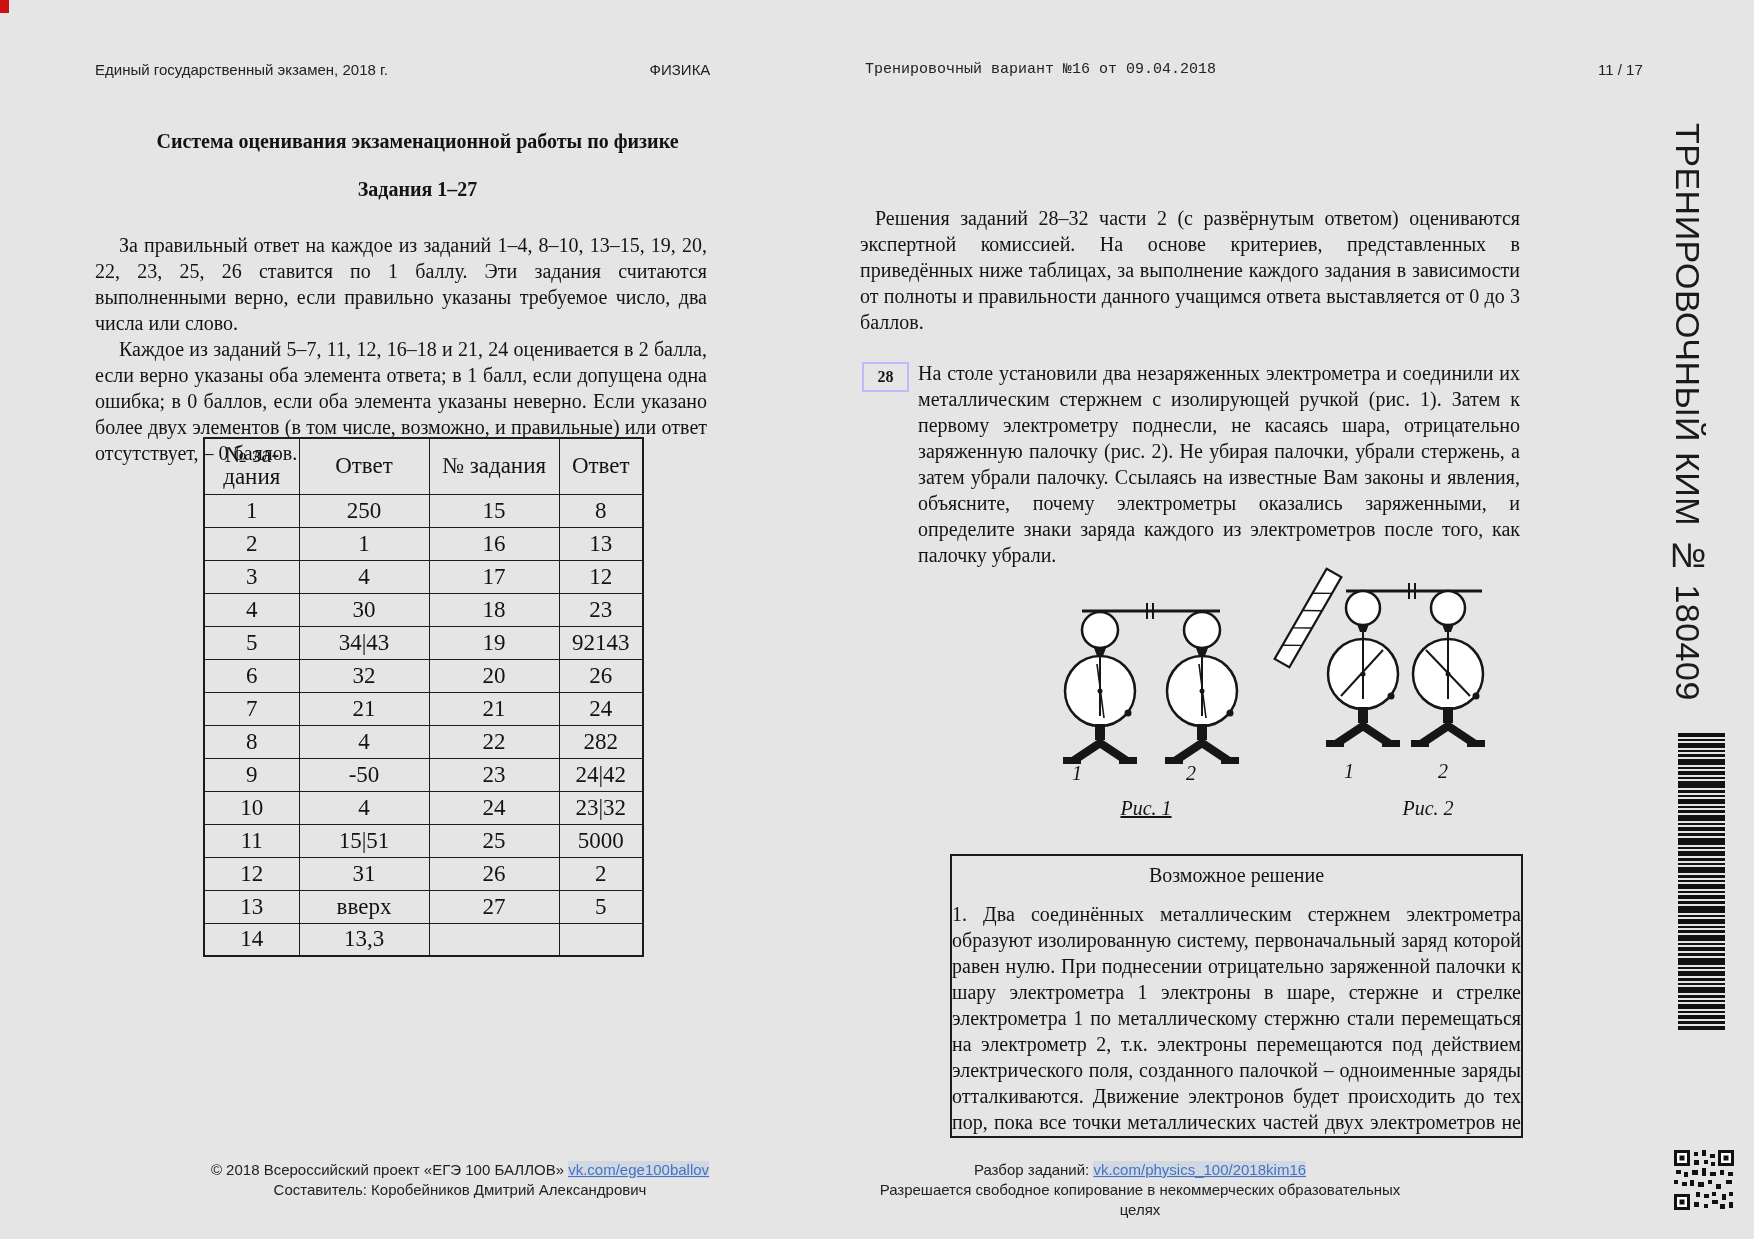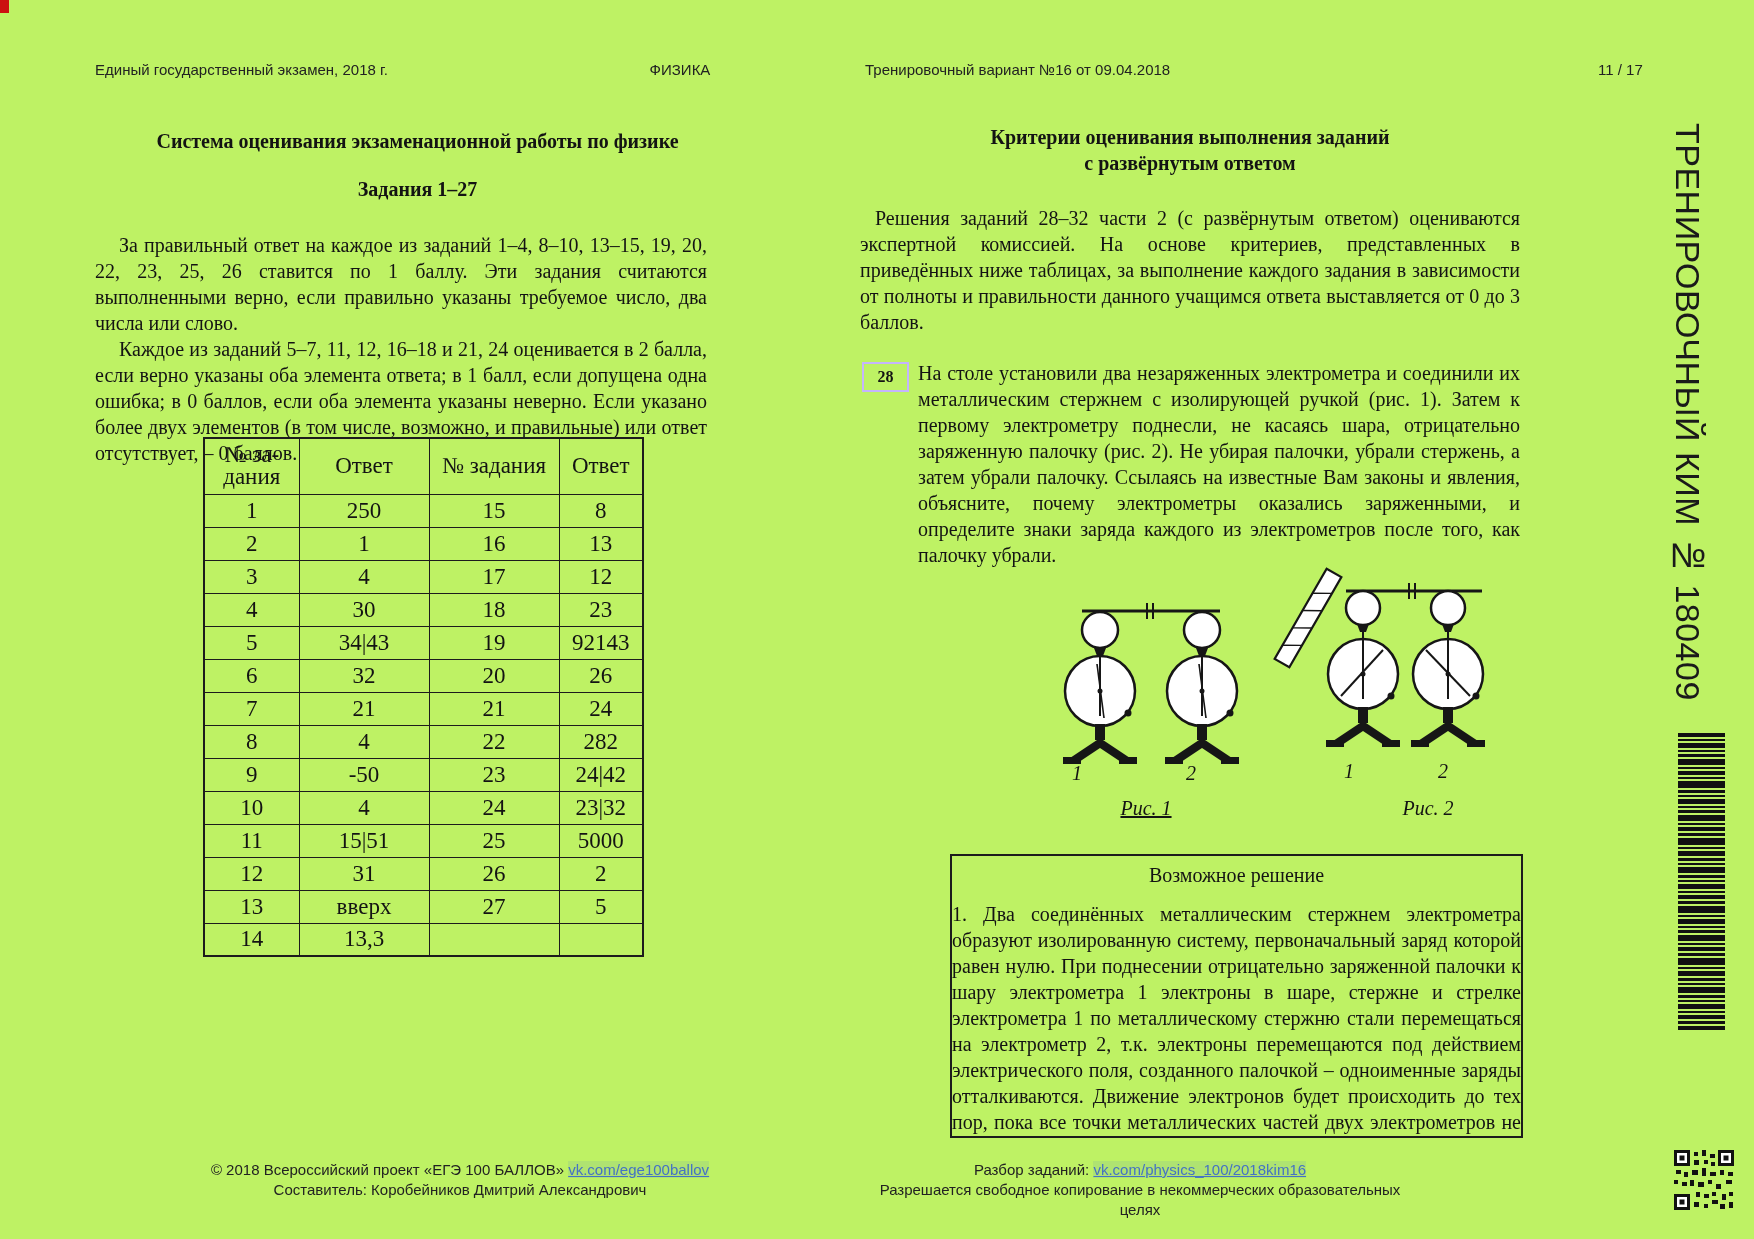--- a/index.html
+++ b/index.html
@@ -1,19 +1,19 @@
 <!DOCTYPE html>
 <html><head>
 <meta charset="utf-8">
 <style>
   * { margin:0; padding:0; box-sizing:border-box; }
   html,body { background:#9a9a9a; }
   .page {
     position:relative; width:1754px; height:1239px; margin:0 auto;
-    background:#bef264; color:#131313; overflow:hidden;
+    background:#e5e5e5; color:#131313; overflow:hidden;
     font-family:"Liberation Serif", serif;
   }
   .abs { position:absolute; }
   .sans { font-family:"Liberation Sans", sans-serif; }
   .hdr { font-size:15px; line-height:20px; color:#222; }
   .body-text { font-size:20px; line-height:26px; }
   .just { text-align:justify; }
   .center { text-align:center; }
   .bold { font-weight:bold; }
   .italic { font-style:italic; }
@@ -58,21 +58,21 @@
 </style>
 </head>
 <body>
 
 <div class="page">
 
   <div class="abs crop-mark"></div>
 
   <div class="abs sans hdr" style="left:95px;top:60px;">Единый государственный экзамен, 2018 г.</div>
   <div class="abs sans hdr center" style="left:600px;top:60px;width:160px;">ФИЗИКА</div>
-  <div class="abs sans hdr" style="left:865px;top:60px;">Тренировочный вариант №16 от 09.04.2018</div>
+  <div class="abs sans hdr" style="left:865px;top:60px;font-family:Liberation Mono, monospace;">Тренировочный вариант №16 от 09.04.2018</div>
   <div class="abs sans hdr" style="left:1598px;top:60px;">11 / 17</div>
 
   <div class="abs body-text bold center" style="left:95px;top:128px;width:645px;">Система оценивания экзаменационной работы по физике</div>
   <div class="abs body-text bold center" style="left:95px;top:176px;width:645px;">Задания 1–27</div>
 
   <div class="abs body-text" style="left:95px;top:232px;width:612px;">
     <p class="para">За правильный ответ на каждое из заданий 1–4, 8–10, 13–15, 19, 20, 22, 23, 25, 26 ставится по 1 баллу. Эти задания считаются выполненными верно, если правильно указаны требуемое число, два числа или слово.</p>
     <p class="para">Каждое из заданий 5–7, 11, 12, 16–18 и 21, 24 оценивается в 2 балла, если верно указаны оба элемента ответа; в 1 балл, если допущена одна ошибка; в 0 баллов, если оба элемента указаны неверно. Если указано более двух элементов (в том числе, возможно, и правильные) или ответ отсутствует, – 0 баллов.</p>
   </div>
 
@@ -167,22 +167,20 @@
       </tr>
         <tr>
         <td>14</td>
         <td>13,3</td>
         <td></td>
         <td></td>
       </tr>
       </tbody>
   </table>
 
-  <div class="abs body-text bold center preline" style="left:860px;top:124px;width:660px;">Критерии оценивания выполнения заданий
-с развёрнутым ответом</div>
 
   <div class="abs body-text just" style="left:860px;top:205px;width:660px;text-indent:15px;">Решения заданий 28–32 части 2 (с развёрнутым ответом) оцениваются экспертной комиссией. На основе критериев, представленных в приведённых ниже таблицах, за выполнение каждого задания в зависимости от полноты и правильности данного учащимся ответа выставляется от 0 до 3 баллов.</div>
 
   <div class="abs task-num-box">28</div>
   <div class="abs body-text just" style="left:918px;top:360px;width:602px;">На столе установили два незаряженных электрометра и соединили их металлическим стержнем с изолирующей ручкой (рис. 1). Затем к первому электрометру поднесли, не касаясь шара, отрицательно заряженную палочку (рис. 2). Не убирая палочки, убрали стержень, а затем убрали палочку. Ссылаясь на известные Вам законы и явления, объясните, почему электрометры оказались заряженными, и определите знаки заряда каждого из электрометров после того, как палочку убрали.</div>
 
   <svg class="abs" style="left:1036px;top:598px;" width="210" height="172" viewBox="0 0 210 172">
     <line class="ln" x1="46" y1="13" x2="184" y2="13" stroke-width="3"></line>
     <line class="ln" x1="111" y1="5" x2="111" y2="21" stroke-width="2"></line>
     <line class="ln" x1="117" y1="5" x2="117" y2="21" stroke-width="2"></line>

